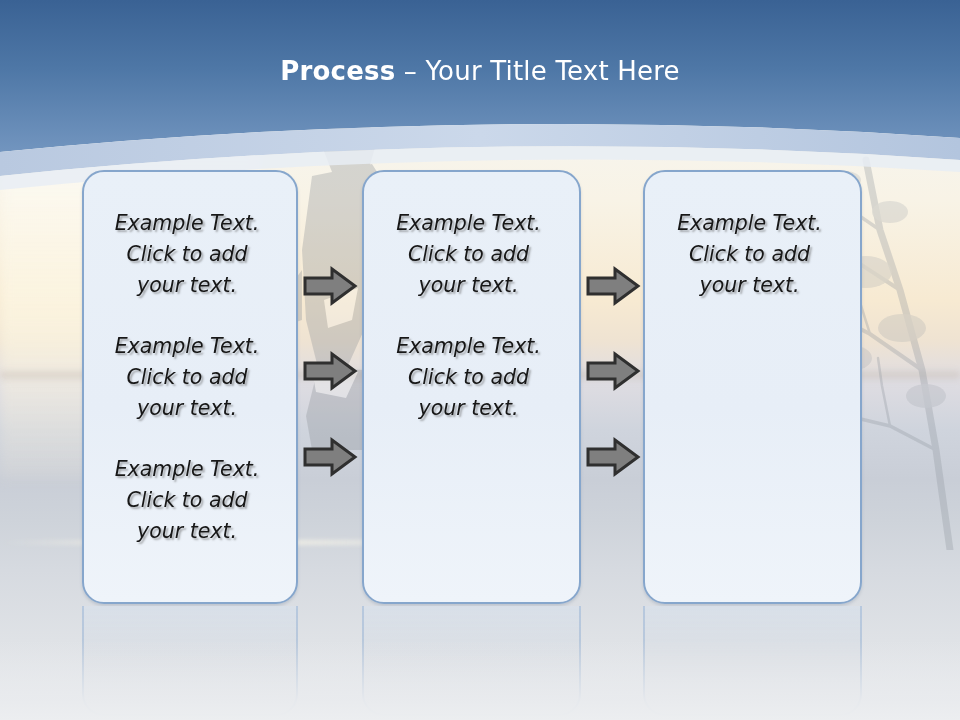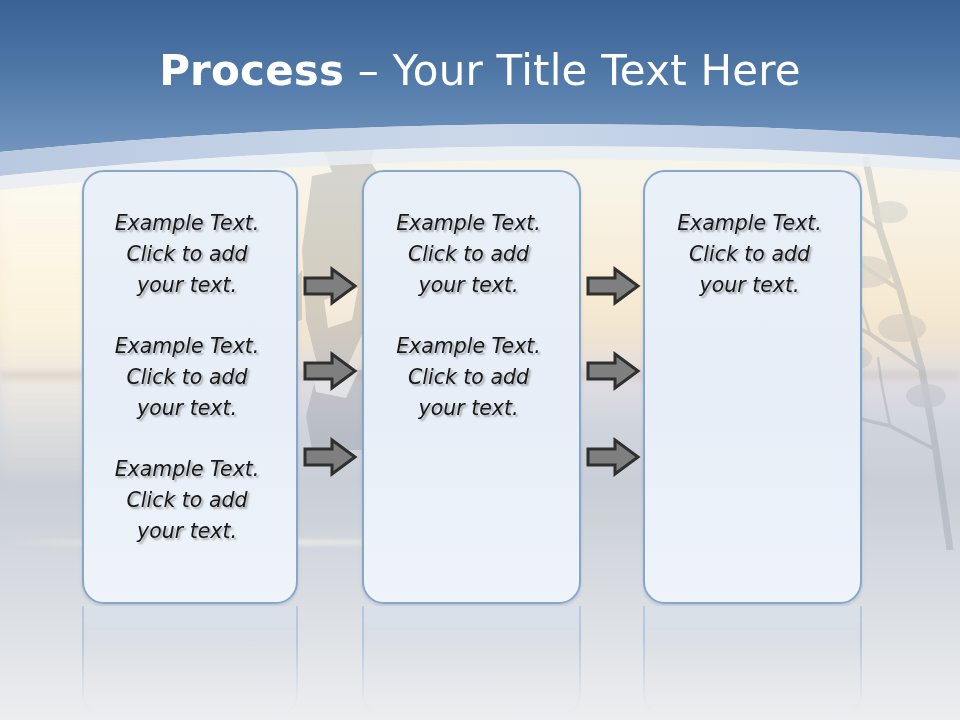--- a/index.html
+++ b/index.html
@@ -80,21 +80,21 @@
     left: 0; top: 0;
     width: 960px; height: 200px;
   }
 
   .title {
     position: absolute;
     left: 0; top: 52px;
     width: 960px;
     text-align: center;
     color: #ffffff;
-    font-size: 42px;
+    font-size: 26px;
     line-height: 38px;
     letter-spacing: 0.2px;
     white-space: nowrap;
   }
   .title .strong { font-weight: bold; }
   .title .rest { font-weight: normal; }
 
   
   .pbox {
     position: absolute;

